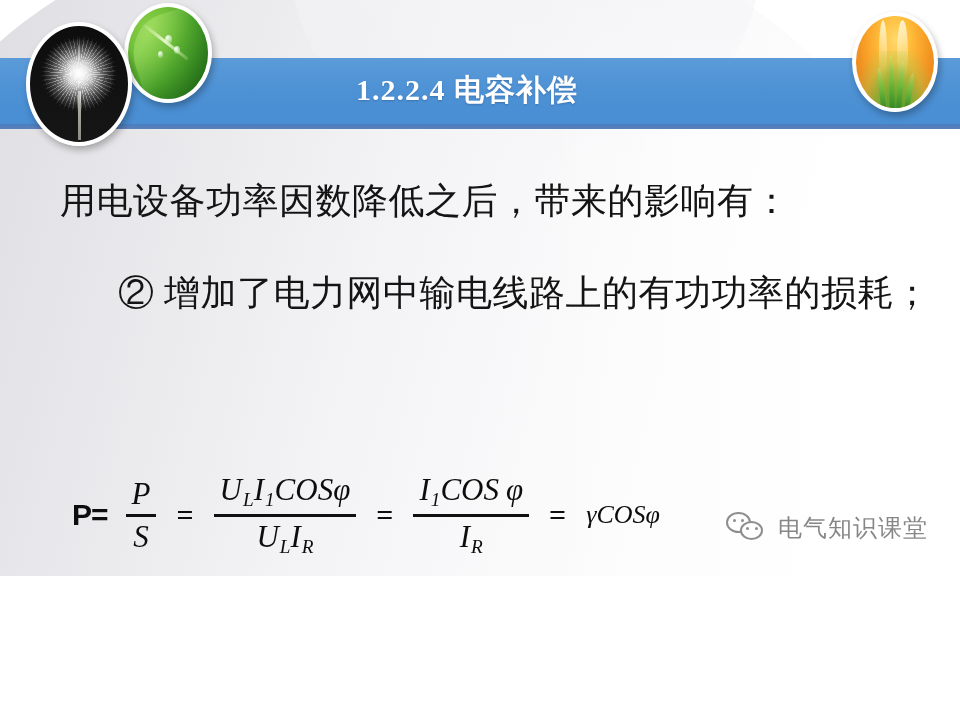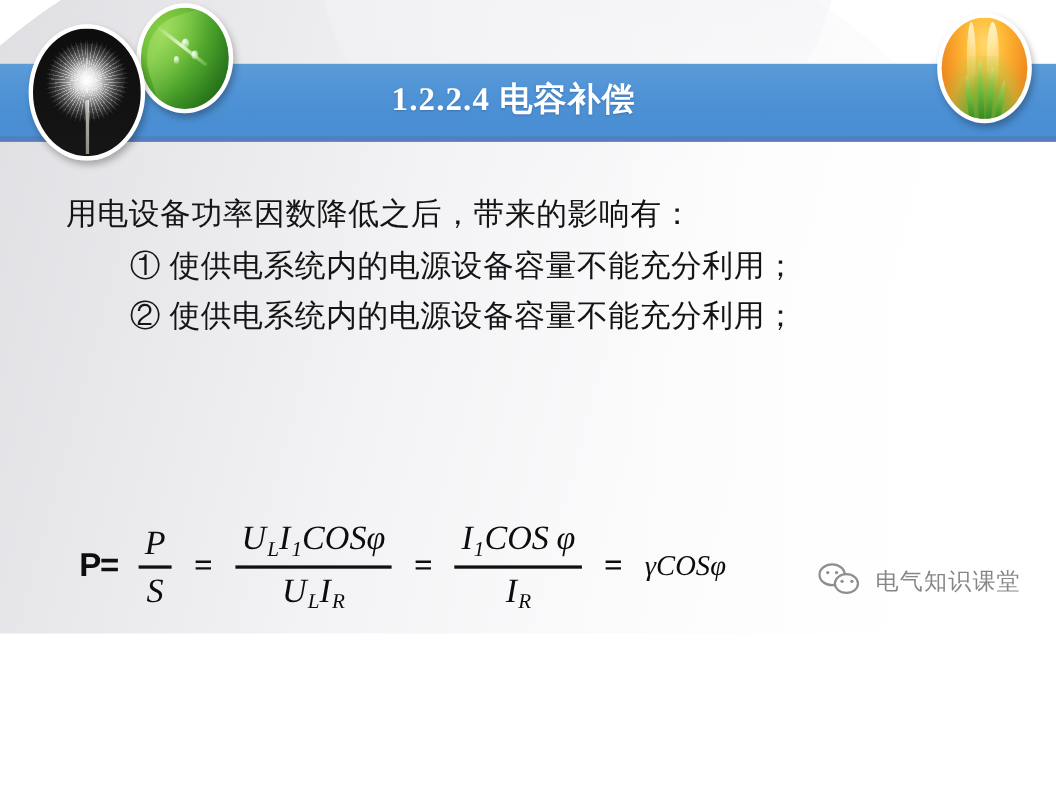--- a/index.html
+++ b/index.html
@@ -179,21 +179,21 @@
     width:8px; height:72%;
     background:linear-gradient(180deg, rgba(255,255,235,0.80) 0%, rgba(255,245,190,0.35) 55%, rgba(255,230,150,0) 100%);
     border-radius:50%;
   }
 
   
   .body-text {
     position:absolute;
     color:#141414;
     font-family:"Liberation Serif","DejaVu Serif",serif;
-    font-size:28px;
+    font-size:36px;
     line-height:1.28;
     white-space:nowrap;
     letter-spacing:0.5px;
   }
   .line1 { left:60px; top:178px; }
   .line2 { left:118px; top:225px; }
   .line3 { left:118px; top:270px; }
   .line4 { left:118px; top:315px; }
   .line5 { left:60px;  top:357px; }
   .line6 { left:118px; top:404px; }
@@ -271,21 +271,21 @@
   .bubble-back { left:0; top:0; width:25px; height:21px; }
   .bubble-front { left:14px; top:9px; width:23px; height:19px; }
   .dot {
     position:absolute;
     width:3px; height:3px;
     border-radius:50%;
     background:#4a4a4a;
   }
   .wm-text {
     font-family:"Liberation Serif","DejaVu Serif",serif;
-    font-size:21px;
+    font-size:24px;
     color:#3d3d3d;
     letter-spacing:1px;
     white-space:nowrap;
   }
 </style>
 </head>
 <body>
 
 <div id="slide">
 
@@ -315,22 +315,21 @@
     <div class="sun-beam" style="left:30%;"></div>
     <div class="sun-beam" style="left:52%; width:11px;"></div>
     <div class="sun-grass"></div>
     <div class="sun-blade" style="left:30%; height:48%; transform:rotate(-7deg);"></div>
     <div class="sun-blade" style="left:42%; height:62%; transform:rotate(-2deg);"></div>
     <div class="sun-blade" style="left:54%; height:55%; transform:rotate(5deg);"></div>
     <div class="sun-blade" style="left:66%; height:42%; transform:rotate(10deg);"></div>
   </div>
 
   <div class="body-text line1">用电设备功率因数降低之后，带来的影响有：</div>
-  <div class="body-text line2">① 使供电系统内的电源设备容量不能充分利用；</div>
-  <div class="body-text line3">② 使供电系统内的电源设备容量不能充分利用；</div>
+  <div class="body-text line3">② 增加了电力网中输电线路上的有功功率的损耗；</div>
 
   <div class="formula">
 
     <span class="f-lead">P=</span>
 
     <span class="frac">
       <span class="num">P</span>
       <span class="bar"></span>
       <span class="den">S</span>
     </span>

